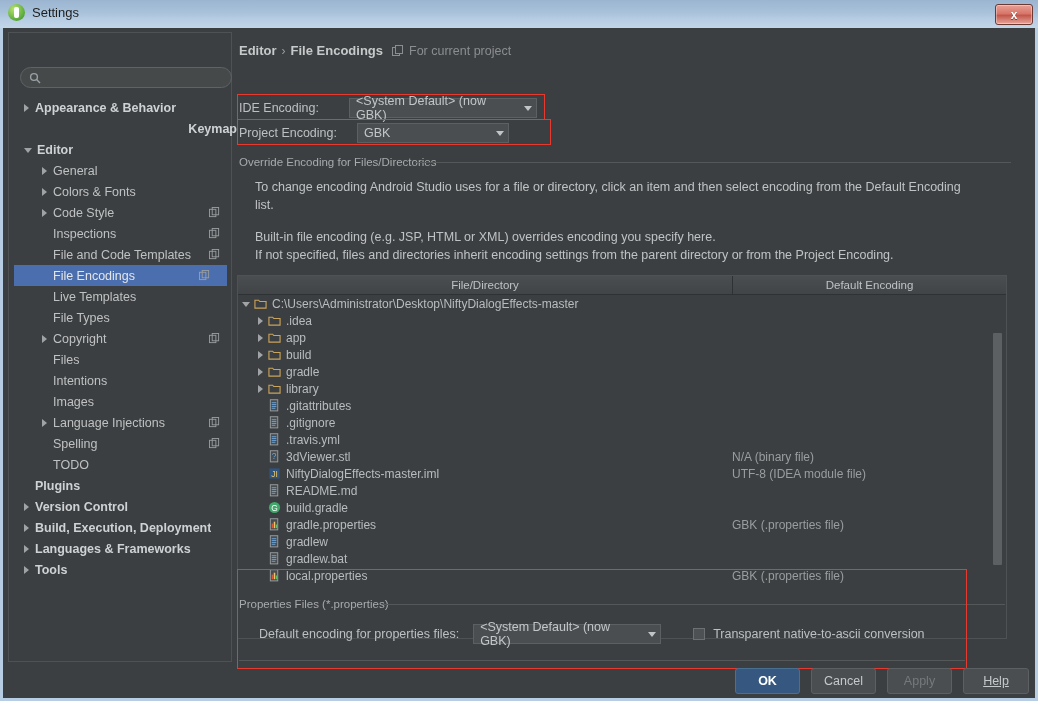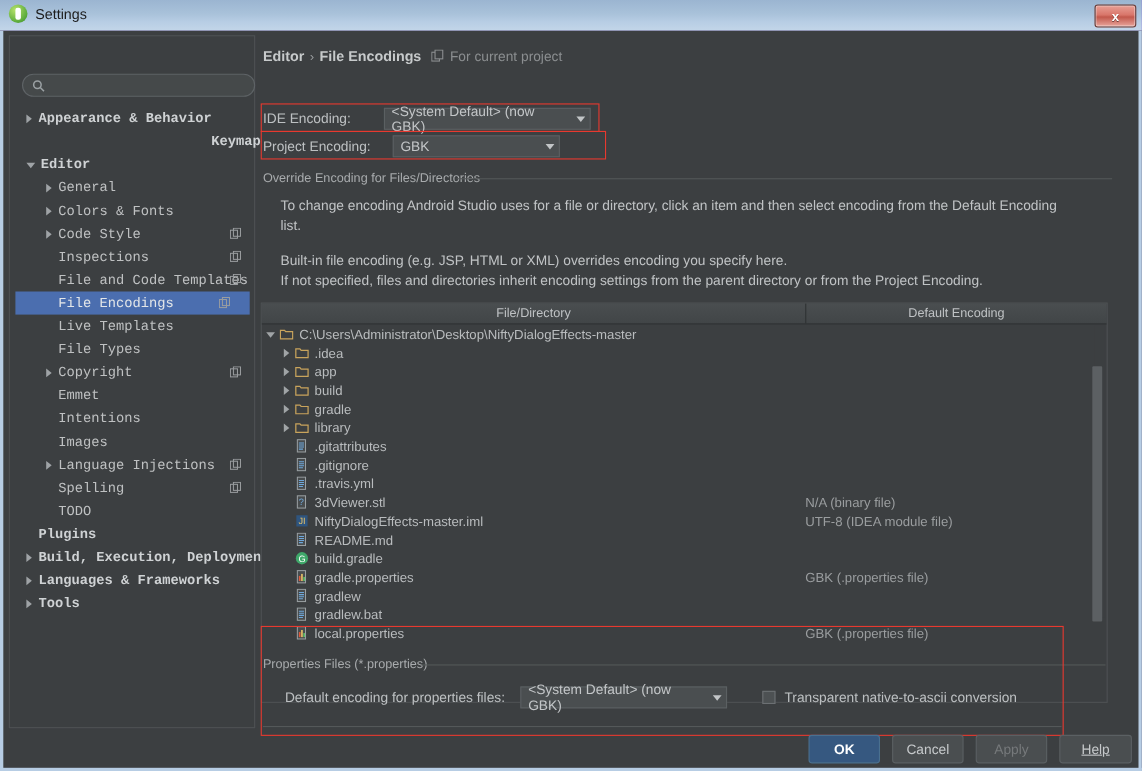--- a/index.html
+++ b/index.html
@@ -39,21 +39,21 @@
   .sidebar{position:absolute;left:5px;top:4px;width:224px;height:630px;background:#3c3f41;
     border:1px solid #4e5254;box-sizing:border-box;}
   .search-wrap{position:absolute;left:11px;top:34px;width:212px;height:21px;}
   .search-box{width:212px;height:21px;box-sizing:border-box;border:1px solid #5e6366;
     border-radius:11px;background:#45494a;position:relative;}
   .search-ico{position:absolute;left:8px;top:4px;width:12px;height:12px;}
   .search-input{position:absolute;left:26px;top:2px;width:178px;height:16px;border:none;
     background:transparent;color:#bbb;font-size:12px;outline:none;
     font-family:"Liberation Sans",sans-serif;}
 
-  .tree{position:absolute;left:5px;top:64px;width:223px;font-family:Liberation Mono, monospace;}
+  .tree{position:absolute;left:5px;top:64px;width:223px;}
   .trow{height:21px;display:flex;align-items:center;position:relative;font-size:12.5px;
     color:#bfc1c2;white-space:nowrap;padding-left:10px;box-sizing:border-box;}
   .trow.sel{background:#4b6eaf;color:#e3e6e8;width:213px;}
   .trow.bold{font-weight:bold;color:#cfd2d4;}
   .arrow{width:0;height:0;border-left:5px solid #9fa3a6;border-top:4px solid transparent;
     border-bottom:4px solid transparent;margin-right:6px;flex:0 0 auto;}
   .arrow.down{border-left:4px solid transparent;border-right:4px solid transparent;
     border-top:5px solid #9fa3a6;border-bottom:none;margin-right:5px;position:relative;top:1px;}
   .arrow.none{border:none;width:11px;margin-right:0;}
   .tlabel{overflow:hidden;}
@@ -206,21 +206,21 @@
           <div class="trow" style="padding-left: 28px;">
             <span class="arrow"></span>
             <span class="tlabel">Copyright</span>
             <span class="copy-ico"><svg width="11" height="11" viewBox="0 0 12 12">
                 <rect x="0.5" y="2.5" width="7" height="8" fill="none" stroke="#9a9d9f"></rect>
                 <rect x="3.5" y="0.5" width="7" height="8" fill="none" stroke="#9a9d9f"></rect>
               </svg></span>
           </div>
           <div class="trow" style="padding-left: 28px;">
             <span class="arrow none"></span>
-            <span class="tlabel">Emmet</span>
+            <span class="tlabel">Files</span>
           </div>
           <div class="trow" style="padding-left: 28px;">
             <span class="arrow none"></span>
             <span class="tlabel">Intentions</span>
           </div>
           <div class="trow" style="padding-left: 28px;">
             <span class="arrow none"></span>
             <span class="tlabel">Images</span>
           </div>
           <div class="trow" style="padding-left: 28px;">
@@ -239,20 +239,24 @@
                 <rect x="3.5" y="0.5" width="7" height="8" fill="none" stroke="#9a9d9f"></rect>
               </svg></span>
           </div>
           <div class="trow" style="padding-left: 28px; text-align: right;">
             <span class="arrow none"></span>
             <span class="tlabel">TODO</span>
           </div>
           <div class="trow bold" style="padding-left: 10px;">
             <span class="arrow none"></span>
             <span class="tlabel">Plugins</span>
+          </div>
+          <div class="trow bold" style="padding-left: 10px;">
+            <span class="arrow"></span>
+            <span class="tlabel">Version Control</span>
           </div>
           <div class="trow bold" style="padding-left: 10px;">
             <span class="arrow"></span>
             <span class="tlabel">Build, Execution, Deployment</span>
           </div>
           <div class="trow bold" style="padding-left: 10px;">
             <span class="arrow"></span>
             <span class="tlabel">Languages &amp; Frameworks</span>
           </div>
           <div class="trow bold" style="padding-left: 10px;">

